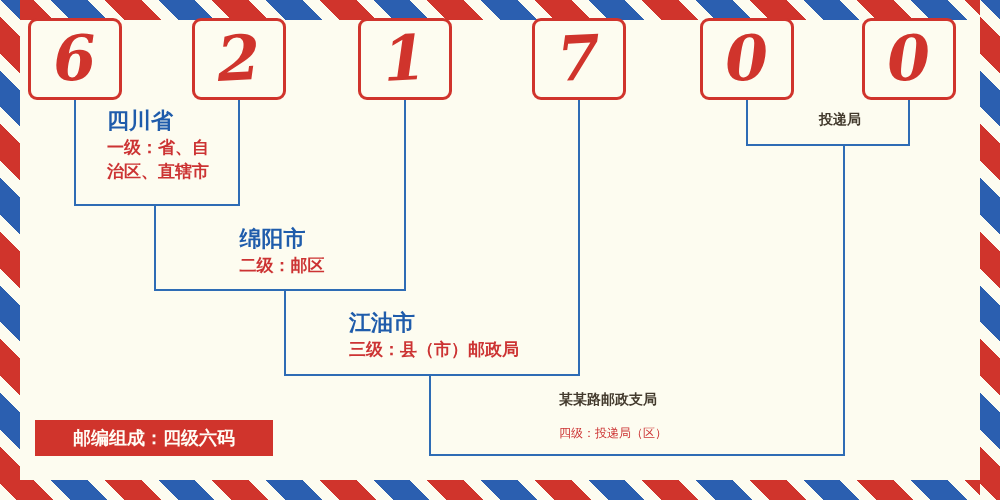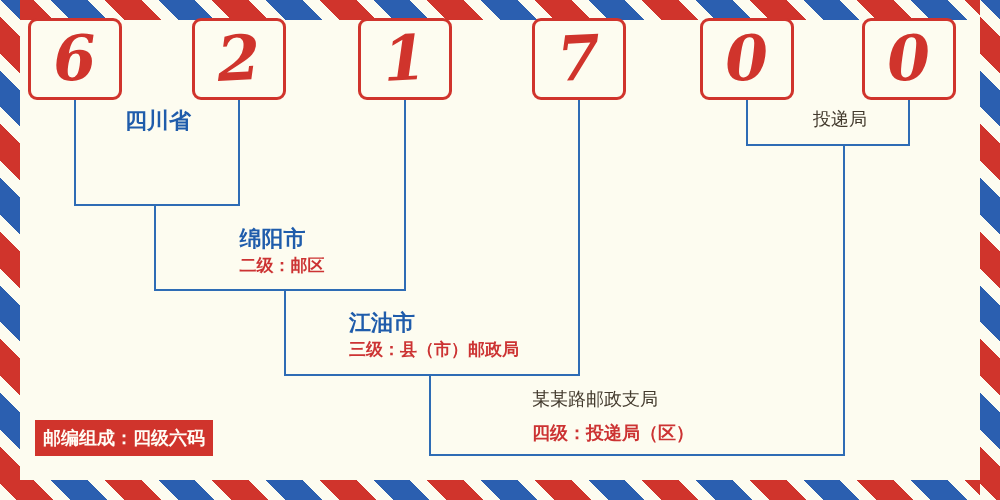--- a/index.html
+++ b/index.html
@@ -40,25 +40,25 @@
     transform:rotate(-3deg);
   }
 
   .line{position:absolute;background:var(--line_blue,#2e6cb5);}
   .line.h{height:2px;}
   .line.v{width:2px;}
 
   .label-block{position:absolute;transform:translateX(-50%);white-space:nowrap;}
   .label-name{font-size:22px;font-weight:bold;color:var(--label_blue,#1f5cab);line-height:30px;}
   .label-desc{font-size:17px;font-weight:bold;color:var(--text_red,#cc3333);line-height:24px;}
-  .label-dark{font-size:18px;font-weight:normal;color:var(--dark,#433a2d);line-height:34px;}
-  .label-red18{font-size:18px;font-weight:bold;color:var(--text_red,#cc3333);line-height:34px;}
+  .label-dark{font-size:14px;font-weight:bold;color:var(--dark,#433a2d);line-height:34px;}
+  .label-red18{font-size:12px;font-weight:normal;color:var(--text_red,#cc3333);line-height:34px;}
 
   .badge{
-    position:absolute;left:35px;top:420px;width:178px;height:36px;
+    position:absolute;left:35px;top:420px;width:238px;height:36px;
     background:var(--red,#d0342c);
     color:#fffdf5;font-size:18px;font-weight:bold;
     display:flex;align-items:center;justify-content:center;
   }
 </style>
 </head>
 <body style="--red: #d0342c; --blue: #2b5fb0; --line_blue: #2e6cb5; --label_blue: #1f5cab; --text_red: #cc3333; --dark: #433a2d; --background: #fdfcf0;">
 
 <div class="canvas">
 
@@ -97,20 +97,22 @@
   <div class="line v" style="left:578px;top:100px;height:276px"></div>
   <div class="line v" style="left:429px;top:374px;height:82px"></div>
   <div class="line h" style="left:429px;top:454px;width:416px"></div>
   <div class="line v" style="left:843px;top:144px;height:312px"></div>
   <div class="line h" style="left:746px;top:144px;width:164px"></div>
   <div class="line v" style="left:746px;top:100px;height:46px"></div>
   <div class="line v" style="left:908px;top:100px;height:46px"></div>
 
   <div class="label-block" style="left:158px;top:106px">
     <div class="label-name">四川省</div>
+    <div class="label-desc">一级：省、自</div>
+    <div class="label-desc">治区、直辖市</div>
   </div>
 
   <div class="label-block" style="left:434px;top:308px">
     <div class="label-name">江油市</div>
     <div class="label-desc">三级：县（市）邮政局</div>
   </div>
 
   <div class="label-block" style="left:282px;top:224px">
     <div class="label-name">绵阳市</div>
     <div class="label-desc">二级：邮区</div>

